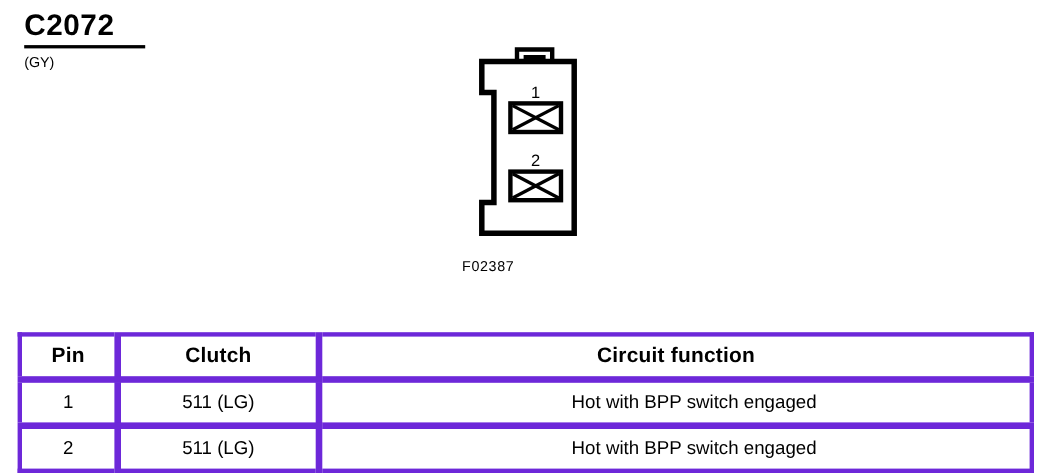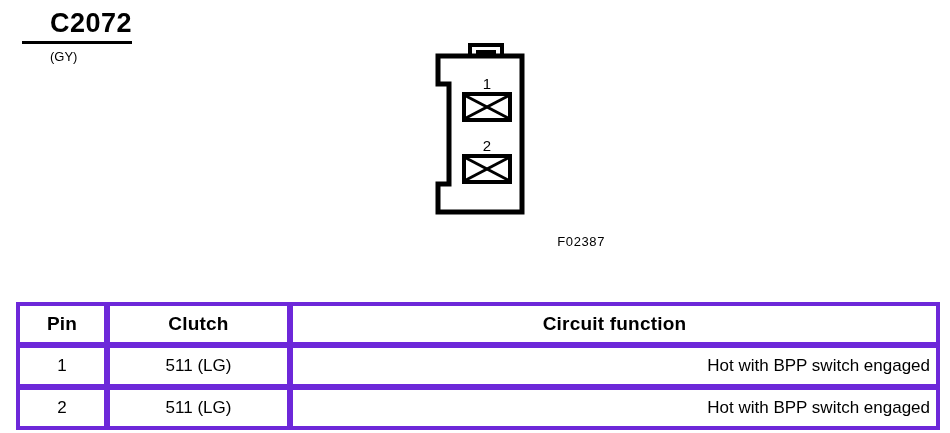--- a/index.html
+++ b/index.html
@@ -32,21 +32,20 @@
   }
   #connector-id {
     font-size: 27px;
     font-weight: bold;
     letter-spacing: 0.5px;
     line-height: 34px;
   }
   #connector-color {
     font-size: 13px;
     font-weight: normal;
-    margin-left: 28px;
     line-height: 34px;
   }
   .rule {
     width: 110px;
     height: 3px;
     background: #000;
     margin: 1px 0 3px 0;
   }
   #part-number {
     font-size: 23px;
@@ -71,21 +70,21 @@
     height: 215px;
   }
   #connector-svg {
     display: block;
   }
   #connector-code {
     position: absolute;
     left: 0px;
     top: 196px;
     width: 185px;
-    text-align: right;
+    text-align: left;
     font-size: 13px;
     letter-spacing: 0.6px;
   }
 
   
   #pin-table {
     position: absolute;
     left: 16px;
     top: 302px;
     width: 924px;
@@ -124,21 +123,21 @@
     font-size: 19px;
     text-align: center;
     letter-spacing: 0.2px;
   }
   #pin-table tbody td.cell-pin,
   #pin-table tbody td.cell-circuit {
     text-align: center;
     font-size: 17px;
   }
   #pin-table tbody td.cell-function {
-    text-align: right;
+    text-align: center;
     padding-left: 39px;
     font-size: 17px;
   }
 </style>
 </head>
 <body>
 
 <div id="header-block">
   <div class="id-row">
     <span id="connector-id">C2072</span>

